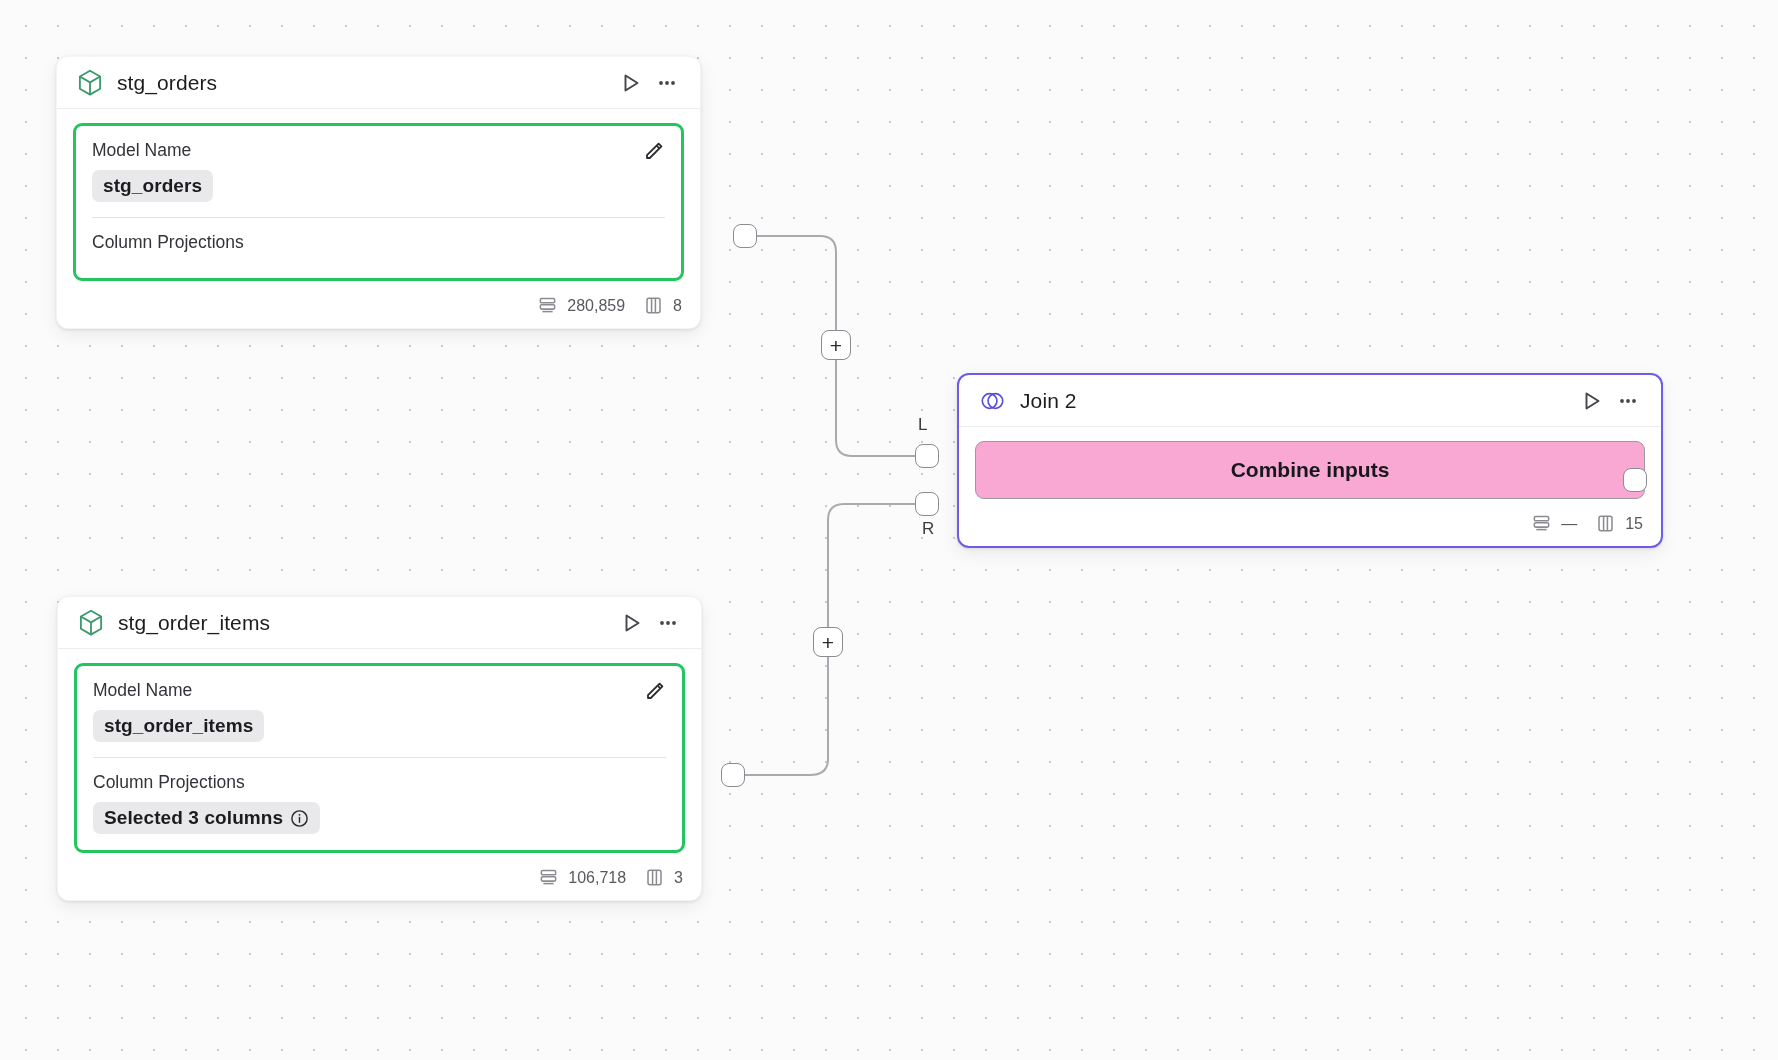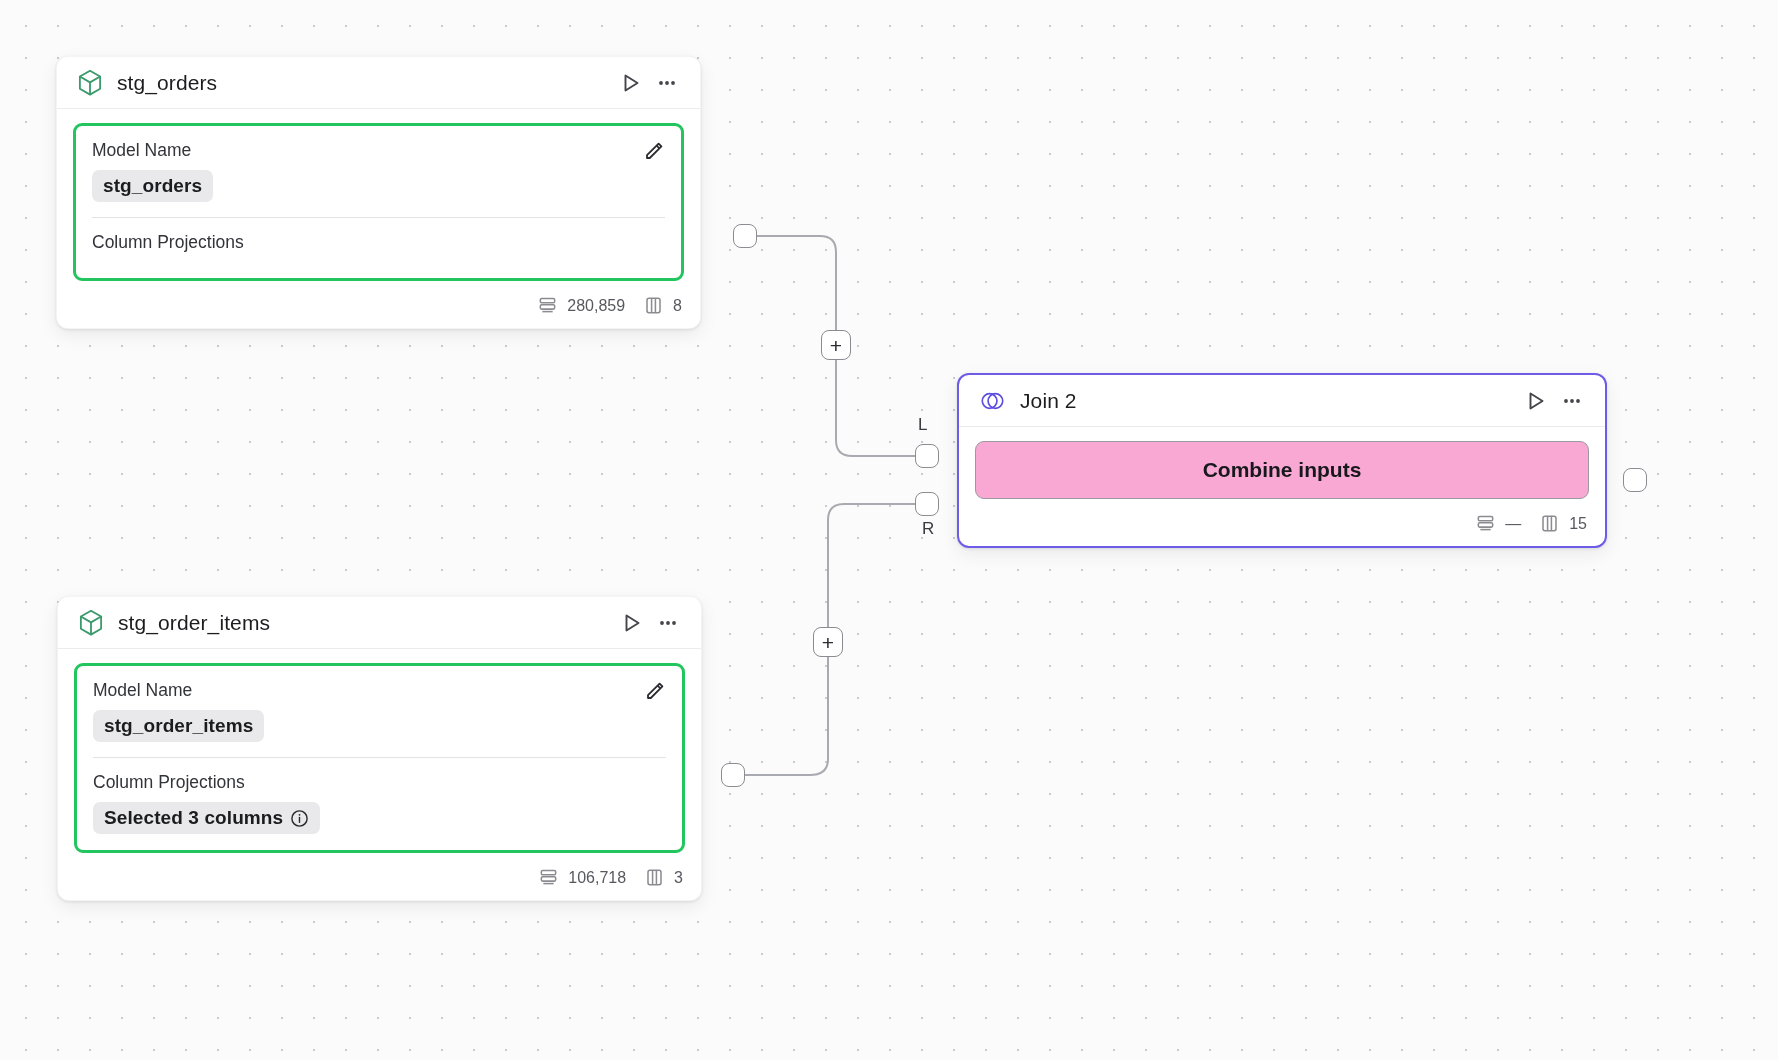--- a/index.html
+++ b/index.html
@@ -361,21 +361,21 @@
       </span>
     </div>
   </div>
 
   <div class="port" style="left:721px; top:763px;"></div>
 
   <div class="edge-plus" style="left:813px; top:627px;">
     <span>+</span>
   </div>
 
-  <div class="node selected" style="left:957px; top:373px; width:650px;">
+  <div class="node selected" style="left:957px; top:373px; width:706px;">
 
     <div class="node-header">
       <span>
         <svg width="27" height="24" viewBox="0 0 28 24" fill="none" stroke="#5b4de0" stroke-width="1.7">
           <circle cx="11" cy="12" r="7.6"></circle>
           <circle cx="17" cy="12" r="7.6"></circle>
         </svg>
       </span>
       <span class="node-title">Join 2</span>
       <span class="header-spacer"></span>

